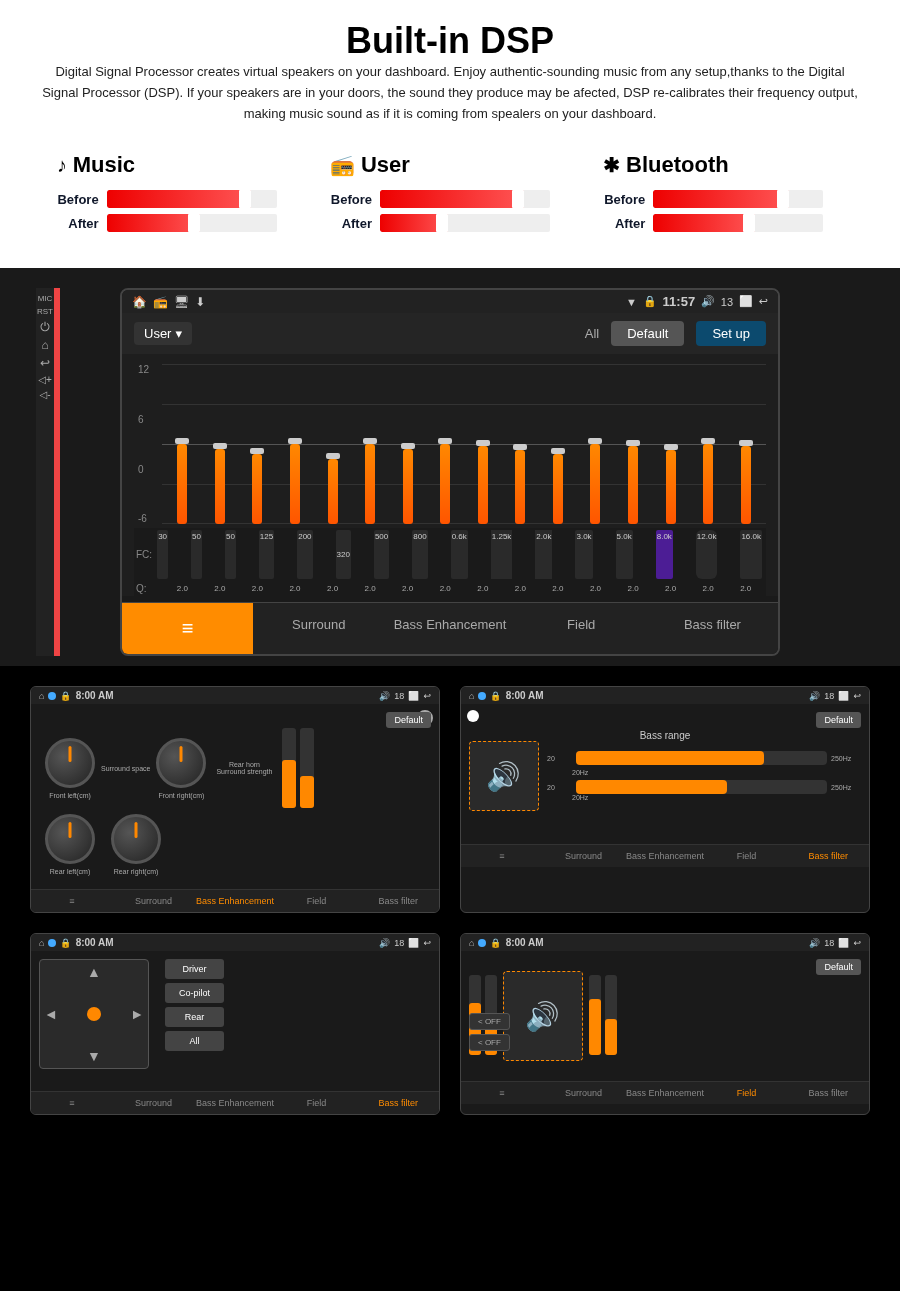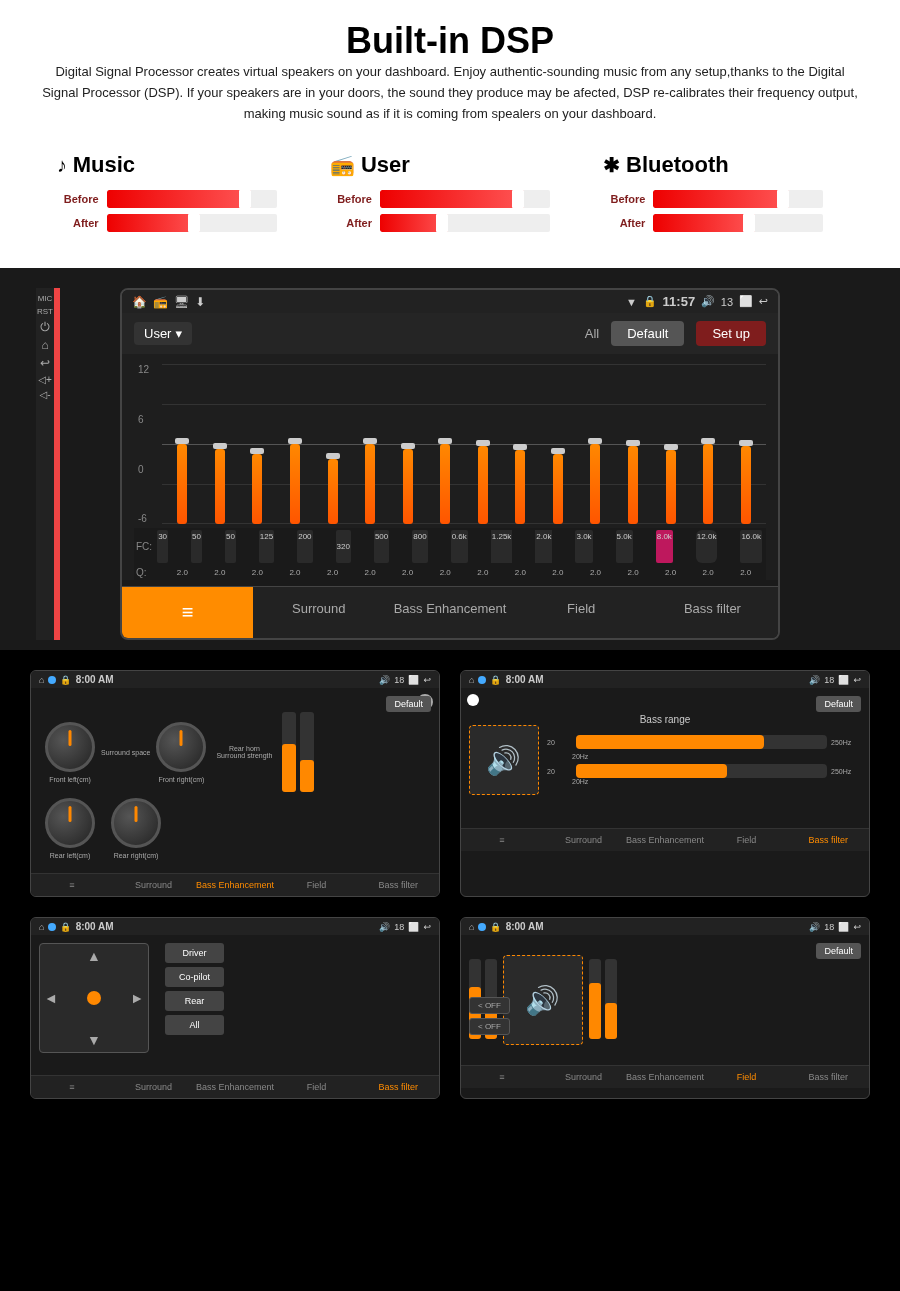--- a/index.html
+++ b/index.html
@@ -57,23 +57,23 @@
     .col-title .icon {
       font-size: 20px;
     }
     .before-after-row {
       display: flex;
       align-items: center;
       margin-bottom: 6px;
       gap: 8px;
     }
     .ba-label {
-      font-size: 11px;
+      font-size: 13px;
       font-weight: bold;
-      color: #7f1d1d;
+      color: #0f172a;
       width: 42px;
       text-align: right;
     }
     .bar-container {
       width: 170px;
       height: 18px;
       background: #eee;
       border-radius: 2px;
       position: relative;
       overflow: hidden;
@@ -132,21 +132,21 @@
       display: flex; align-items: center; gap: 4px;
       background: #333; border-radius: 4px; padding: 4px 10px;
       font-size: 13px; color: #fff;
     }
     .eq-all { margin-left: auto; font-size: 13px; color: #aaa; }
     .eq-default-btn {
       background: #555; border-radius: 4px; padding: 5px 16px;
       font-size: 13px; color: #fff; cursor: pointer;
     }
     .eq-setup-btn {
-      background: #7f1d1d; border-radius: 4px; padding: 5px 16px;
+      background: #0c4a6e; border-radius: 4px; padding: 5px 16px;
       font-size: 13px; color: #fff; cursor: pointer;
     }
 
     
     .eq-area {
       background: #1e1e1e;
       padding: 10px 12px 0;
       position: relative;
     }
 
@@ -476,29 +476,29 @@
         </div>
 
         <div style="display:flex; align-items:center; margin-top:4px; background:#1a1a1a; padding:2px 0;">
           <span style="width:28px;font-size:10px;color:#888;padding-left:2px;">FC:</span>
           <div style="display:flex;gap:23px;flex:1;padding:0 4px;">
             <span style="flex:1;text-align:center;font-size:8px;color:#ccc;background:#2a2a2a;padding:2px 1px;border-radius:2px;">30</span>
             <span style="flex:1;text-align:center;font-size:8px;color:#ccc;background:#2a2a2a;padding:2px 1px;border-radius:2px;">50</span>
             <span style="flex:1;text-align:center;font-size:8px;color:#ccc;background:#2a2a2a;padding:2px 1px;border-radius:2px;">50</span>
             <span style="flex:1;text-align:center;font-size:8px;color:#ccc;background:#2a2a2a;padding:2px 1px;border-radius:2px;">125</span>
             <span style="flex:1;text-align:center;font-size:8px;color:#ccc;background:#2a2a2a;padding:2px 1px;border-radius:2px;">200</span>
-            <span style="flex:1;text-align:center;font-size:8px;color:#ccc;background:#2a2a2a;padding:12px 1px;border-radius:2px;">320</span>
+            <span style="flex:1;text-align:center;font-size:8px;color:#ccc;background:#2a2a2a;padding:20px 1px;border-radius:2px;">320</span>
             <span style="flex:1;text-align:center;font-size:8px;color:#ccc;background:#2a2a2a;padding:2px 1px;border-radius:2px;">500</span>
             <span style="flex:1;text-align:center;font-size:8px;color:#ccc;background:#2a2a2a;padding:2px 1px;border-radius:2px;">800</span>
             <span style="flex:1;text-align:center;font-size:8px;color:#ccc;background:#2a2a2a;padding:2px 1px;border-radius:2px;">0.6k</span>
             <span style="flex:1;text-align:left;font-size:8px;color:#ccc;background:#2a2a2a;padding:2px 1px;border-radius:0;">1.25k</span>
             <span style="flex:1;text-align:center;font-size:8px;color:#ccc;background:#2a2a2a;padding:2px 1px;border-radius:0;">2.0k</span>
             <span style="flex:1;text-align:center;font-size:8px;color:#ccc;background:#2a2a2a;padding:2px 1px;border-radius:2px;">3.0k</span>
             <span style="flex:1;text-align:center;font-size:8px;color:#ccc;background:#2a2a2a;padding:2px 1px;border-radius:2px;">5.0k</span>
-            <span style="flex:1;text-align:center;font-size:8px;color:#ccc;background:#be185d;padding:2px 1px;border-radius:2px;">8.0k</span>
+            <span style="flex:1;text-align:center;font-size:8px;color:#ccc;background:#4c1d95;padding:2px 1px;border-radius:2px;">8.0k</span>
             <span style="flex:1;text-align:center;font-size:8px;color:#ccc;background:#2a2a2a;padding:2px 1px;border-radius:6px;">12.0k</span>
             <span style="flex:1;text-align:center;font-size:8px;color:#ccc;background:#2a2a2a;padding:2px 1px;border-radius:2px;">16.0k</span>
           </div>
         </div>
 
         <div style="display:flex; align-items:center; background:#1a1a1a; padding:2px 0; margin-bottom:6px;">
           <span style="width:28px;font-size:10px;color:#888;padding-left:2px;">Q:</span>
           <div style="display:flex;gap:5px;flex:1;padding:0 4px;">
             <span style="flex:1;text-align:center;font-size:8px;color:#aaa;">2.0</span>
             <span style="flex:1;text-align:center;font-size:8px;color:#aaa;">2.0</span>

